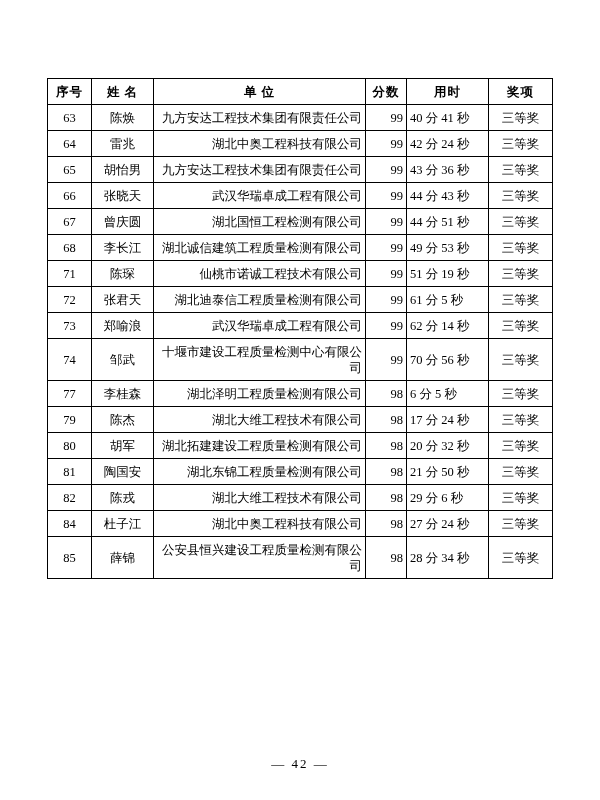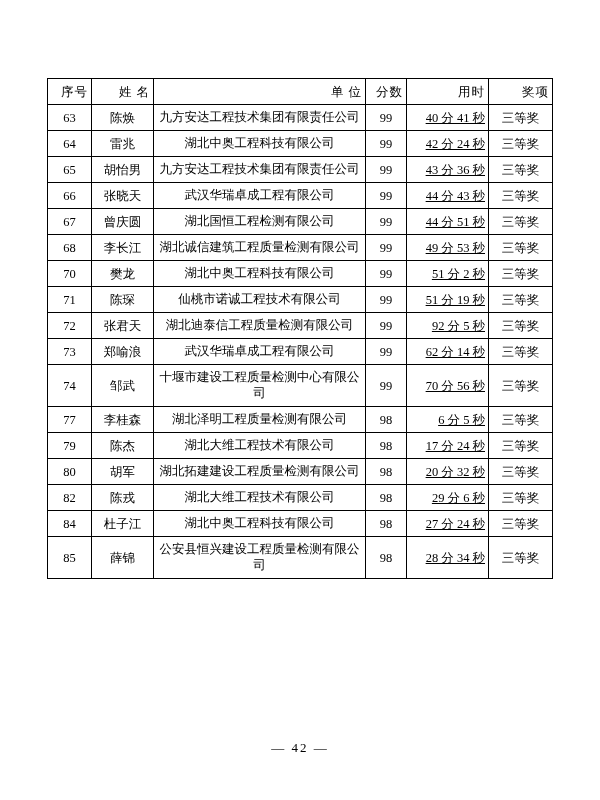--- a/index.html
+++ b/index.html
@@ -35,50 +35,51 @@
   }
   table.rank-table th,
   table.rank-table td {
     border: 1px solid #000000;
     padding: 0 3px;
     line-height: 1.28;
     vertical-align: middle;
     font-weight: normal;
   }
   table.rank-table th {
-    text-align: right;
+    text-align: center;
     height: 25px;
     letter-spacing: 1px;
+    font-weight: bold;
   }
   col.c-rank   { width: 44px; }
   col.c-name   { width: 62px; }
   col.c-unit   { width: 212px; }
   col.c-score  { width: 41px; }
   col.c-time   { width: 82px; }
   col.c-award  { width: 64px; }
 
   td.rank  { text-align: center; }
   td.name  { text-align: center; }
-  td.unit  { text-align: center; padding-left: 5px; font-family: Liberation Mono, monospace; }
-  td.score { text-align: center; }
-  td.time  { text-align: right; text-decoration: underline; }
+  td.unit  { text-align: right; padding-left: 5px; }
+  td.score { text-align: right; }
+  td.time  { text-align: left; }
   td.award { text-align: center; }
 
   tr.row { height: 26px; }
   tr.row.tall { height: 42px; }
 
   th.h-rank, th.h-name, th.h-score, th.h-time, th.h-award {
     text-align: center;
   }
   th.h-unit { text-align: center; letter-spacing: 14px; padding-left: 14px; }
   th.h-name { letter-spacing: 6px; padding-left: 6px; }
 
   .page-footer {
     position: absolute;
-    bottom: 44px;
+    bottom: 28px;
     left: 0;
     width: 100%;
     text-align: center;
     font-size: 13px;
     letter-spacing: 2px;
     font-family: "Liberation Serif", "DejaVu Serif", serif;
   }
 </style>
 </head>
 <body>
@@ -147,41 +148,33 @@
           </tr>
           <tr class="row">
             <td class="rank">68</td>
             <td class="name">李长江</td>
             <td class="unit">湖北诚信建筑工程质量检测有限公司</td>
             <td class="score">99</td>
             <td class="time">49 分 53 秒</td>
             <td class="award">三等奖</td>
           </tr>
           <tr class="row">
-            <td class="rank">70</td>
-            <td class="name">樊龙</td>
-            <td class="unit">湖北中奥工程科技有限公司</td>
-            <td class="score">99</td>
-            <td class="time">51 分 2 秒</td>
-            <td class="award">三等奖</td>
-          </tr>
-          <tr class="row">
             <td class="rank">71</td>
             <td class="name">陈琛</td>
             <td class="unit">仙桃市诺诚工程技术有限公司</td>
             <td class="score">99</td>
             <td class="time">51 分 19 秒</td>
             <td class="award">三等奖</td>
           </tr>
           <tr class="row">
             <td class="rank">72</td>
             <td class="name">张君天</td>
             <td class="unit">湖北迪泰信工程质量检测有限公司</td>
             <td class="score">99</td>
-            <td class="time">92 分 5 秒</td>
+            <td class="time">61 分 5 秒</td>
             <td class="award">三等奖</td>
           </tr>
           <tr class="row">
             <td class="rank">73</td>
             <td class="name">郑喻浪</td>
             <td class="unit">武汉华瑞卓成工程有限公司</td>
             <td class="score">99</td>
             <td class="time">62 分 14 秒</td>
             <td class="award">三等奖</td>
           </tr>
@@ -211,20 +204,28 @@
           </tr>
           <tr class="row">
             <td class="rank">80</td>
             <td class="name">胡军</td>
             <td class="unit">湖北拓建建设工程质量检测有限公司</td>
             <td class="score">98</td>
             <td class="time">20 分 32 秒</td>
             <td class="award">三等奖</td>
           </tr>
           <tr class="row">
+            <td class="rank">81</td>
+            <td class="name">陶国安</td>
+            <td class="unit">湖北东锦工程质量检测有限公司</td>
+            <td class="score">98</td>
+            <td class="time">21 分 50 秒</td>
+            <td class="award">三等奖</td>
+          </tr>
+          <tr class="row">
             <td class="rank">82</td>
             <td class="name">陈戎</td>
             <td class="unit">湖北大维工程技术有限公司</td>
             <td class="score">98</td>
             <td class="time">29 分 6 秒</td>
             <td class="award">三等奖</td>
           </tr>
           <tr class="row">
             <td class="rank">84</td>
             <td class="name">杜子江</td>

